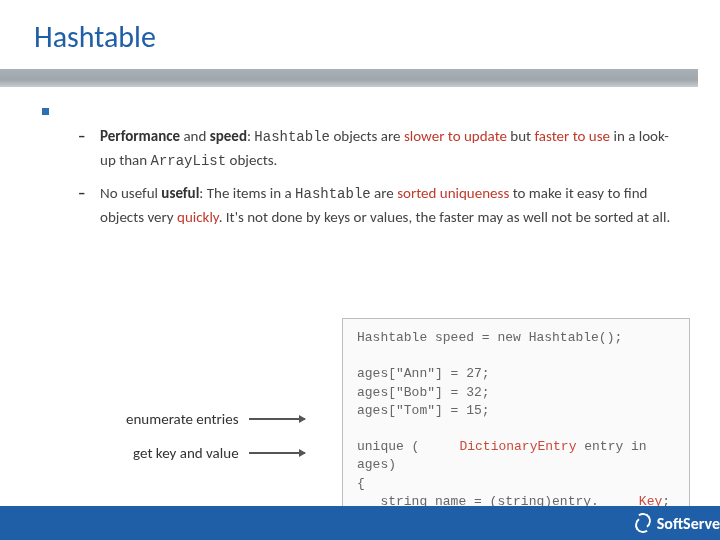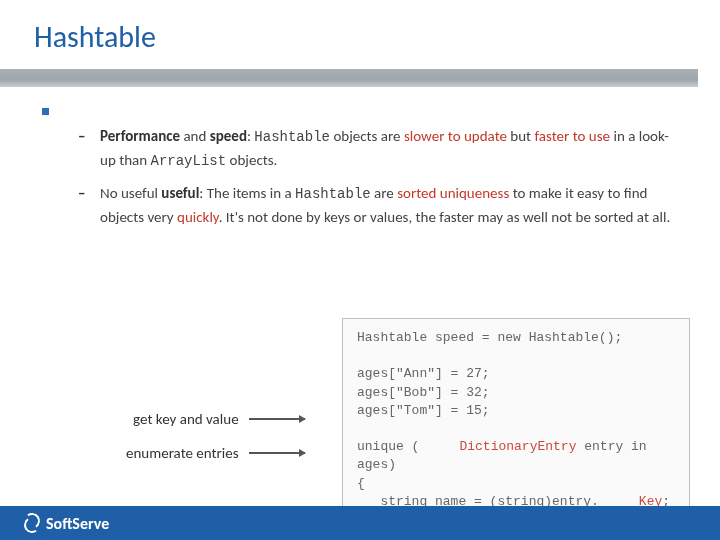--- a/index.html
+++ b/index.html
@@ -45,20 +45,21 @@
   .codebox .hl { color:#c94a3b;margin-left:40px; }
   .annos { position:absolute; left:126px; top:410px; font-size:15px; color:#333; text-align:right; }
   .anno { display:flex; align-items:center; justify-content:flex-end; margin-bottom:16px;}
   .arrow { display:inline-block; width:56px; height:1.5px; background:#555; margin-left:10px; position:relative;}
   .arrow::after{content:"";position:absolute;right:-1px;top:-3.5px;border-left:7px solid #555;border-top:4px solid transparent;border-bottom:4px solid transparent;}
   .footer {
     position:absolute; left:0; bottom:0; width:100%; height:34px;
     background:#1f5fa8;
     display:flex; align-items:center;
     padding-left:22px;
+    justify-content:flex-end;
   }
   .logo-s { width:20px; height:20px; position:relative; margin-right:4px;}
   .logo-s::before,.logo-s::after{
     content:""; position:absolute; border:2.2px solid #fff; border-radius:50%;
     width:12px; height:12px;
   }
   .logo-s::before{ top:0; left:2px; border-bottom-color:transparent; border-left-color:transparent; transform:rotate(10deg);}
   .logo-s::after{ bottom:0; right:2px; border-top-color:transparent; border-right-color:transparent; transform:rotate(10deg);}
   .brand { color:#fff; font-weight:700; font-size:16px; }
   .num { position:absolute; right:10px; bottom:2px; font-size:10px; color:#fff; opacity:0; }
@@ -79,25 +80,25 @@
       <span class="bold">Performance</span><span> and </span><span class="bold">speed</span><span>: </span><span class="mono">Hashtable</span><span> objects are </span><span class="red">slower to update</span><span> but </span><span class="red">faster to use</span><span> in a look-up than </span><span class="mono">ArrayList</span><span> objects.</span>
     </li>
     <li>
       <span>No useful </span><span class="bold">useful</span><span>: The items in a </span><span class="mono">Hashtable</span><span> are </span><span class="red">sorted uniqueness</span><span> to make it easy to find objects very </span><span class="red">quickly</span><span>. It's not done by keys or values, the faster may as well not be sorted at all.</span>
     </li>
   </ul>
 </div>
 
 <div class="annos">
   <div class="anno">
-    <span>get key and value</span>
+    <span>enumerate entries</span>
     <span class="arrow"></span>
   </div>
   <div class="anno">
-    <span>enumerate entries</span>
+    <span>get key and value</span>
     <span class="arrow"></span>
   </div>
 </div>
 
 <div class="codewrap">
   <div class="codebox"><span>Hashtable speed = new Hashtable();</span>
 <span></span>
 <span>ages["Ann"] = 27;</span>
 <span>ages["Bob"] = 32;</span>
 <span>ages["Tom"] = 15;</span>

